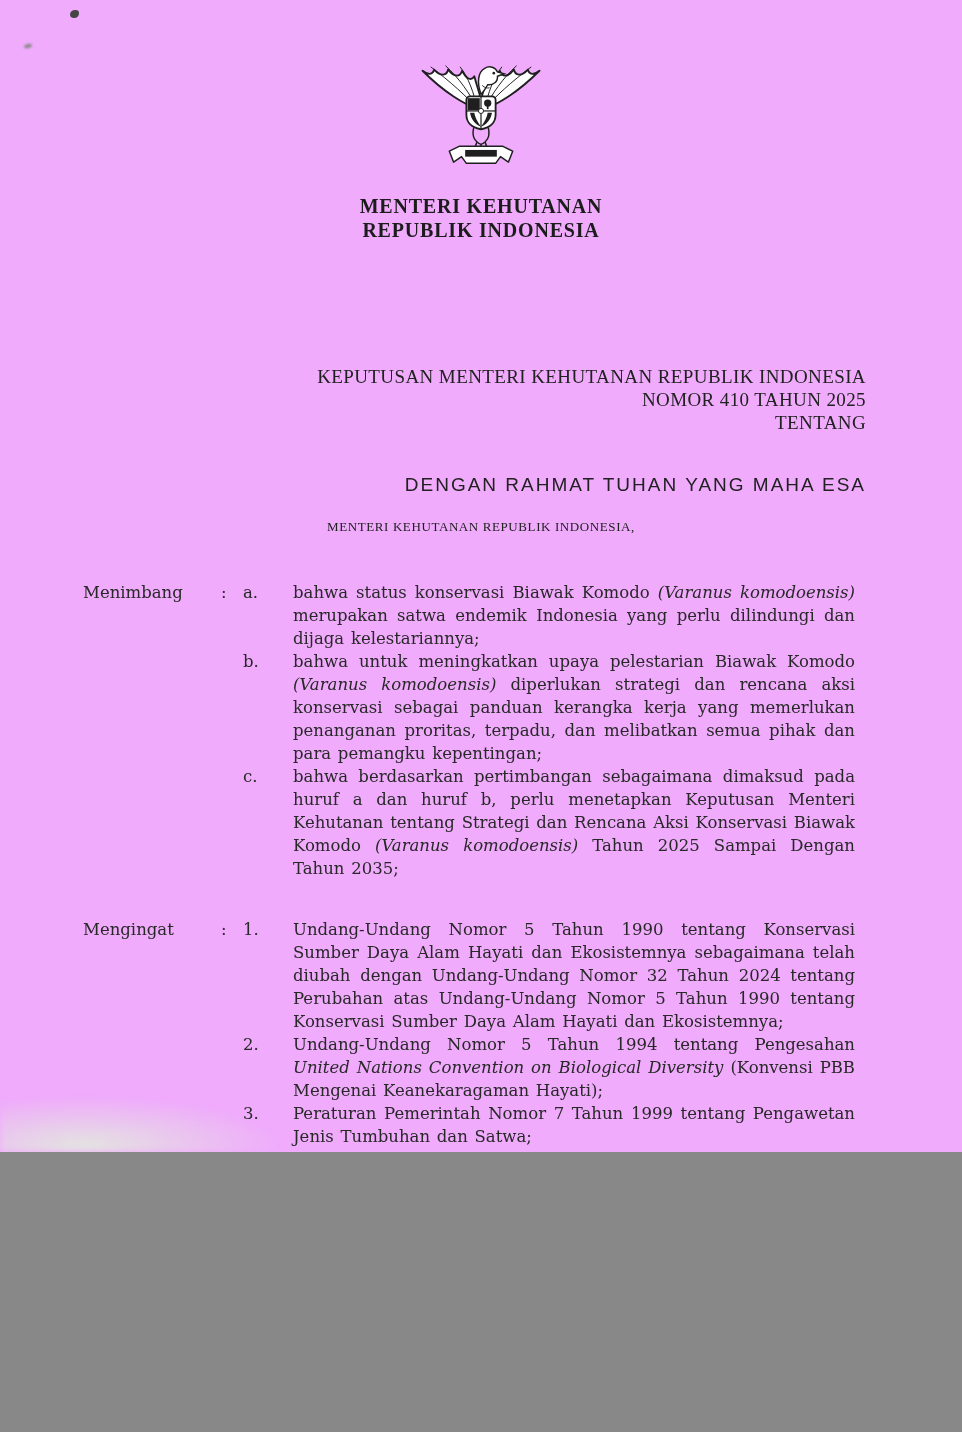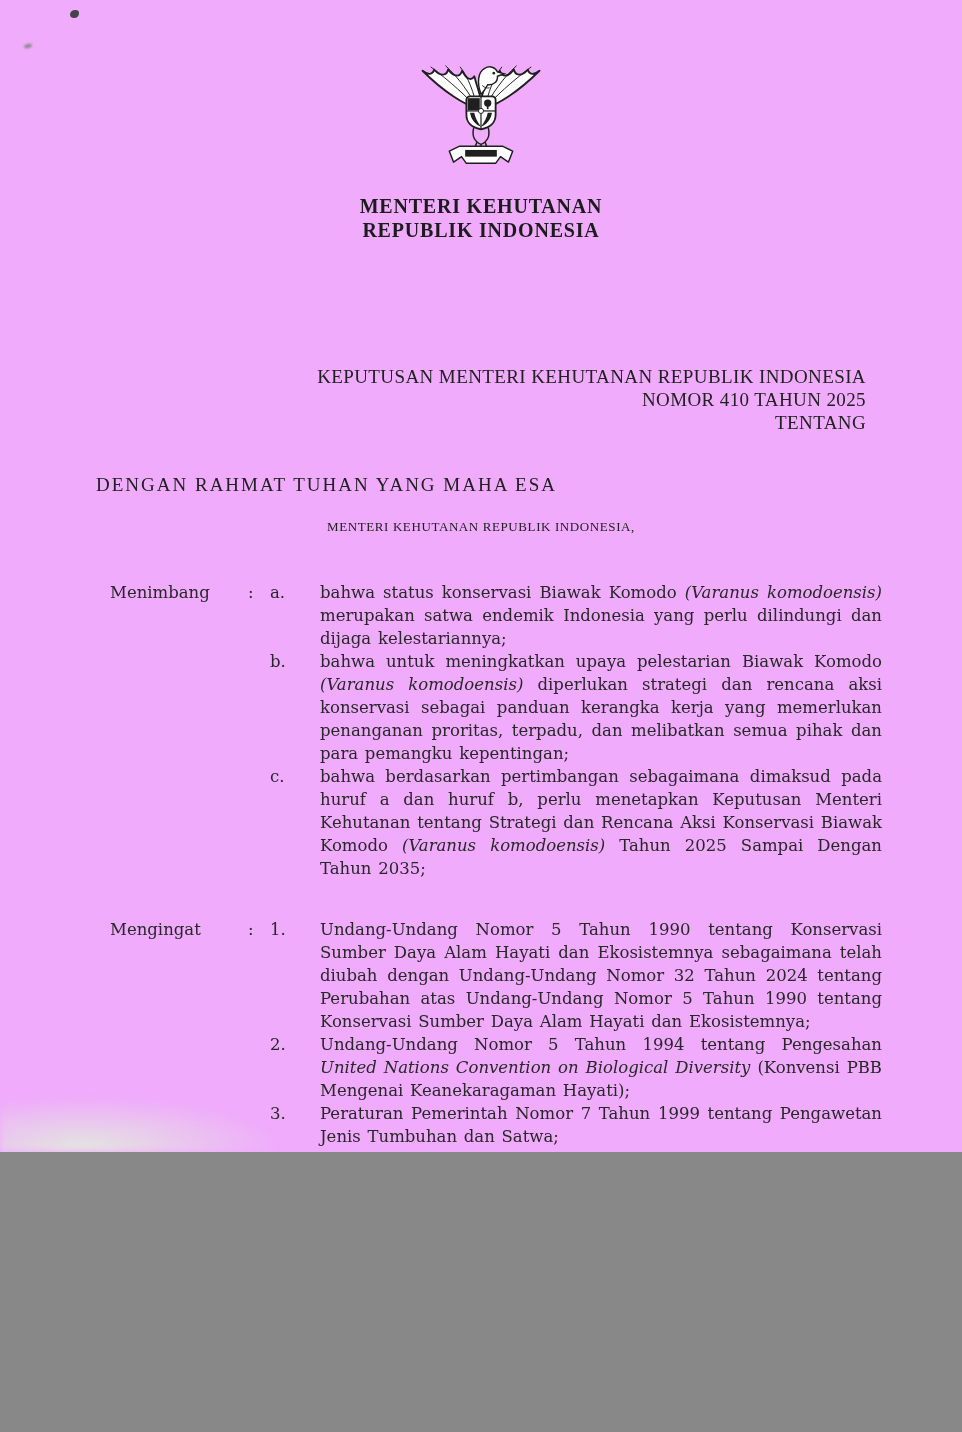--- a/index.html
+++ b/index.html
@@ -28,27 +28,27 @@
   .ministry { position: absolute; top: 194px; left: 0; width: 100%;
               text-align: center; font-family: "Liberation Serif", serif;
               font-weight: bold; font-size: 20px; line-height: 24px;
               letter-spacing: 0.8px; color: #1c1c1c; }
 
   .title-block { position: absolute; top: 337px; left: 96px; width: 770px;
                  text-align: right; font-family: "Liberation Serif", serif;
                  font-size: 19px; line-height: 23px; letter-spacing: 0.4px; color: #212121; margin-top: 28px; }
 
   .invocation { position: absolute; top: 474px; left: 96px; width: 770px;
-                text-align: left; font-family: Liberation Serif, serif;
+                text-align: right; font-family: Liberation Sans, sans-serif;
                 font-size: 19px; letter-spacing: 2px; color: #212121; }
   .issuer { position: absolute; top: 519px; left: 96px; width: 770px;
             text-align: center; font-family: "Liberation Serif", serif;
             font-size: 13px; letter-spacing: 0.6px; color: #212121; }
 
-  .clause { position: absolute; left: 110px; width: 772px;
+  .clause { position: absolute; left: 83px; width: 772px;
             font-size: 16.5px; line-height: 23px; color: #282828; }
   .clause.considering { top: 581px; }
   .clause.recalling   { top: 918px; }
 
   .row { display: grid; grid-template-columns: 138px 22px 50px 562px; }
   .cell-label  { text-align: left; }
   .cell-colon  { text-align: left; }
   .cell-marker { text-align: left; }
   .cell-body   { text-align: justify; word-spacing: 1.5px; }
   .cell-body i { font-style: italic; }

